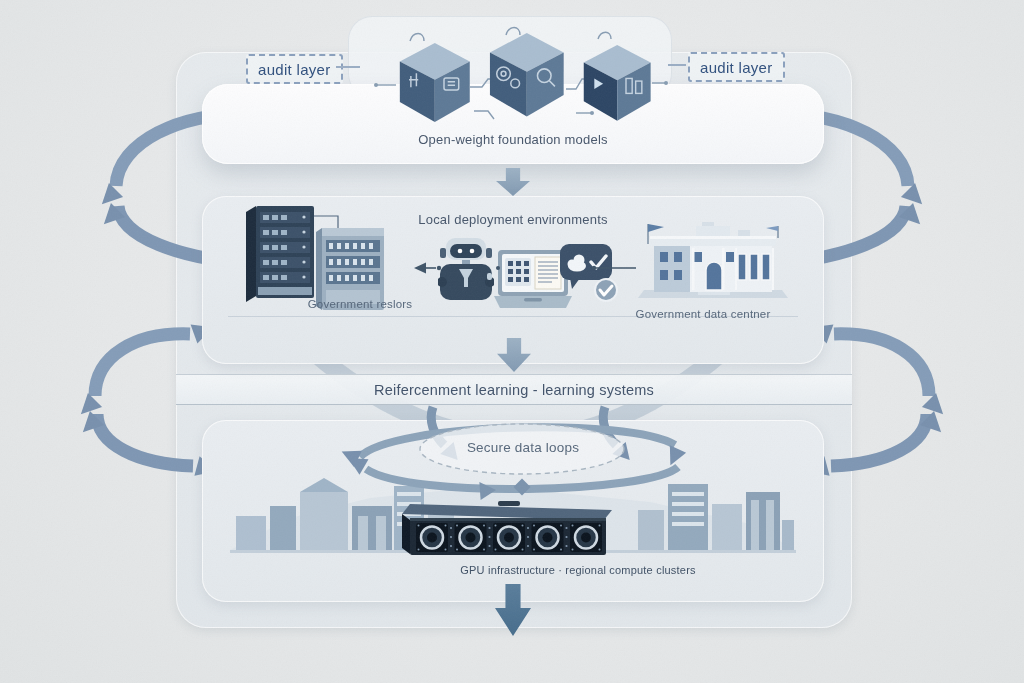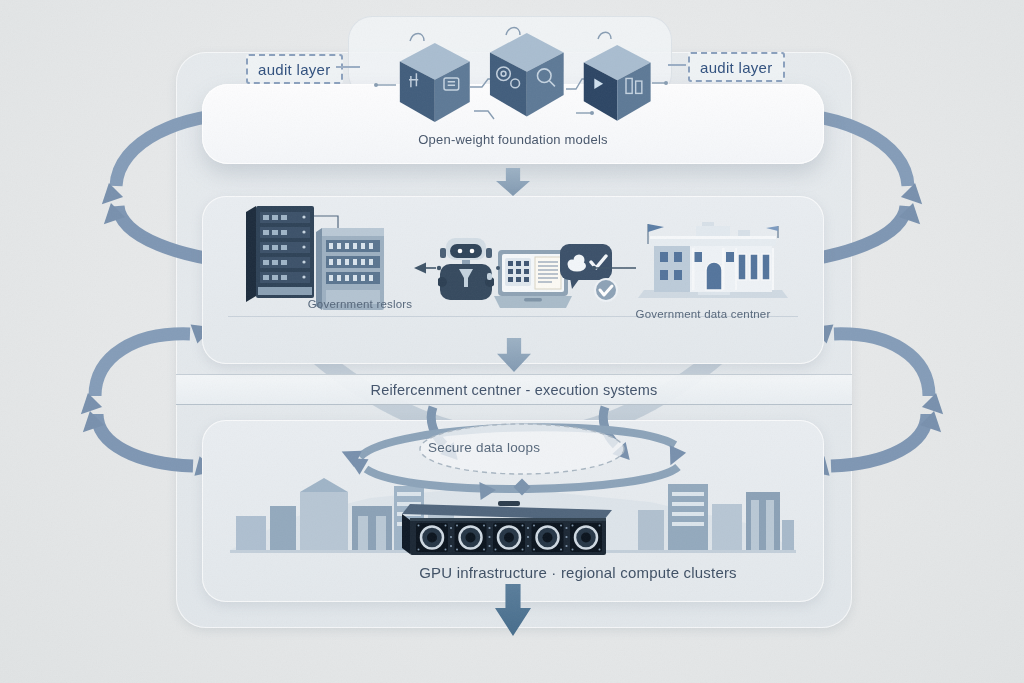--- a/index.html
+++ b/index.html
@@ -38,21 +38,21 @@
   .panel-bottom{left:202px;top:420px;width:622px;height:182px;}
   .title{font-size:13px;color:#47566b;letter-spacing:.2px;text-align:center;}
   .small-label{font-size:11.5px;color:#55667a;text-align:center;letter-spacing:.2px;}
   .band{
     left:176px;top:374px;width:676px;height:29px;
     background:linear-gradient(180deg,rgba(244,247,249,.95),rgba(233,238,242,.95));
     border-top:1px solid #c5ced6;border-bottom:1px solid #b6c1cb;
     display:flex;align-items:center;justify-content:center;
     font-size:14.5px;color:#42536b;letter-spacing:.2px;
   }
-  .loops-label{font-size:13.5px;color:#57687b;text-align:left;letter-spacing:.2px;}
+  .loops-label{font-size:13.5px;color:#57687b;text-align:center;letter-spacing:.2px;}
   .block-arrow{
     clip-path:polygon(50% 100%, 0 46%, 29% 46%, 29% 0, 71% 0, 71% 46%, 100% 46%);
     background:linear-gradient(180deg,#9cb1c4,#8199b1);
   }
   .block-arrow.dark{background:linear-gradient(180deg,#597d9b,#466c8b);}
   .floor-line{height:1px;background:rgba(150,166,182,.35);}
   svg{display:block;}
 </style>
 </head>
 <body>
@@ -177,20 +177,21 @@
       <g stroke="#d8e3ee" stroke-width="1.6" fill="none" opacity=".85">
         <rect x="50" y="38" width="7" height="17"></rect>
           <rect x="61" y="41" width="7" height="14"></rect>
       </g>
     </g>
   </svg>
 
   <div class="abs block-arrow noevt" style="left:496px;top:168px;width:34px;height:28px;z-index:3"></div>
 
   <div class="abs card-panel panel-middle" style="z-index:3">
+    <div class="abs title" style="left:0;top:16px;width:622px">Local deployment environments</div>
     <div class="abs floor-line noevt" style="left:26px;top:120px;width:570px"></div>
 
     <svg class="abs noevt" style="left:44px;top:10px;width:150px;height:104px" viewBox="0 0 150 104">
       <polygon points="0,6 10,0 10,90 0,96" fill="#1c2b3c"></polygon>
       <rect x="10" y="0" width="58" height="92" rx="2" fill="#2e4257"></rect>
       <g>
         <rect x="14" y="6" width="50" height="11" fill="#3c5169"></rect>
         <rect x="14" y="21" width="50" height="11" fill="#3c5169"></rect>
         <rect x="14" y="36" width="50" height="11" fill="#3c5169"></rect>
         <rect x="14" y="51" width="50" height="11" fill="#3c5169"></rect>
@@ -351,21 +352,21 @@
       <circle cx="237" cy="72" r="2.2" fill="#3f5468"></circle>
       <circle cx="296" cy="72" r="2" fill="#3f5468"></circle>
       <circle cx="392" cy="72" r="2.2" fill="#3f5468"></circle>
       <line x1="394" y1="72" x2="434" y2="72" stroke="#3f5468" stroke-width="1.6"></line>
     </svg>
   </div>
 
   <div class="abs block-arrow noevt" style="left:497px;top:338px;width:34px;height:34px;z-index:4"></div>
 
   <div class="abs band" style="z-index:2">
-    <span>Reifercenment centner - execution systems</span>
+    <span>Reifercenment learning - learning systems</span>
   </div>
 
   <svg class="abs noevt" style="left:330px;top:405px;width:390px;height:105px;z-index:4" viewBox="0 0 390 105">
     <path d="M 103 2 C 98 16 104 30 114 40" stroke="#7e96b0" stroke-width="9" fill="none"></path>
     <polygon points="0,-9 16,0 0,9" fill="#7890ad" transform="translate(117,43) rotate(48)"></polygon>
     <path d="M 275 2 C 270 16 276 30 286 40" stroke="#7e96b0" stroke-width="9" fill="none"></path>
     <polygon points="0,-9 16,0 0,9" fill="#7890ad" transform="translate(289,43) rotate(48)"></polygon>
     <path d="M 30 52 C 60 18 300 12 345 40" stroke="#8ca3b9" stroke-width="8" fill="none"></path>
     <polygon points="0,-9 18,0 0,9" fill="#7890ad" transform="translate(28,54) rotate(205)"></polygon>
     <polygon points="0,-9 18,0 0,9" fill="#7890ad" transform="translate(348,44) rotate(115)"></polygon>
@@ -471,21 +472,21 @@
           <circle cx="91.5" cy="39" r="1.1"></circle>
           <circle cx="91.5" cy="48" r="1.1"></circle>
         <circle cx="130" cy="30" r="1.1"></circle>
           <circle cx="130" cy="39" r="1.1"></circle>
           <circle cx="130" cy="48" r="1.1"></circle>
         <circle cx="168.5" cy="30" r="1.1"></circle>
           <circle cx="168.5" cy="39" r="1.1"></circle>
           <circle cx="168.5" cy="48" r="1.1"></circle>
       </g>
     </svg>
-    <div class="abs title" style="left:0;top:144px;width:752px;font-size:15px;color:#3f5065">GPU infrastructure · regional compute clusters</div>
+    <div class="abs title" style="left:0;top:144px;width:752px;font-size:11px;color:#3f5065">GPU infrastructure · regional compute clusters</div>
   </div>
 
   <div class="abs block-arrow dark noevt" style="left:495px;top:584px;width:36px;height:52px;z-index:5"></div>
 
   <svg class="abs noevt" style="left:0;top:0;width:1024px;height:683px;z-index:9" viewBox="0 0 1024 683">
     <filter id="grain">
       <feTurbulence type="fractalNoise" baseFrequency="0.8" numOctaves="2" stitchTiles="stitch"></feTurbulence>
       <feColorMatrix type="saturate" values="0"></feColorMatrix>
     </filter>
     <rect width="1024" height="683" filter="url(#grain)" opacity="0.05"></rect>

